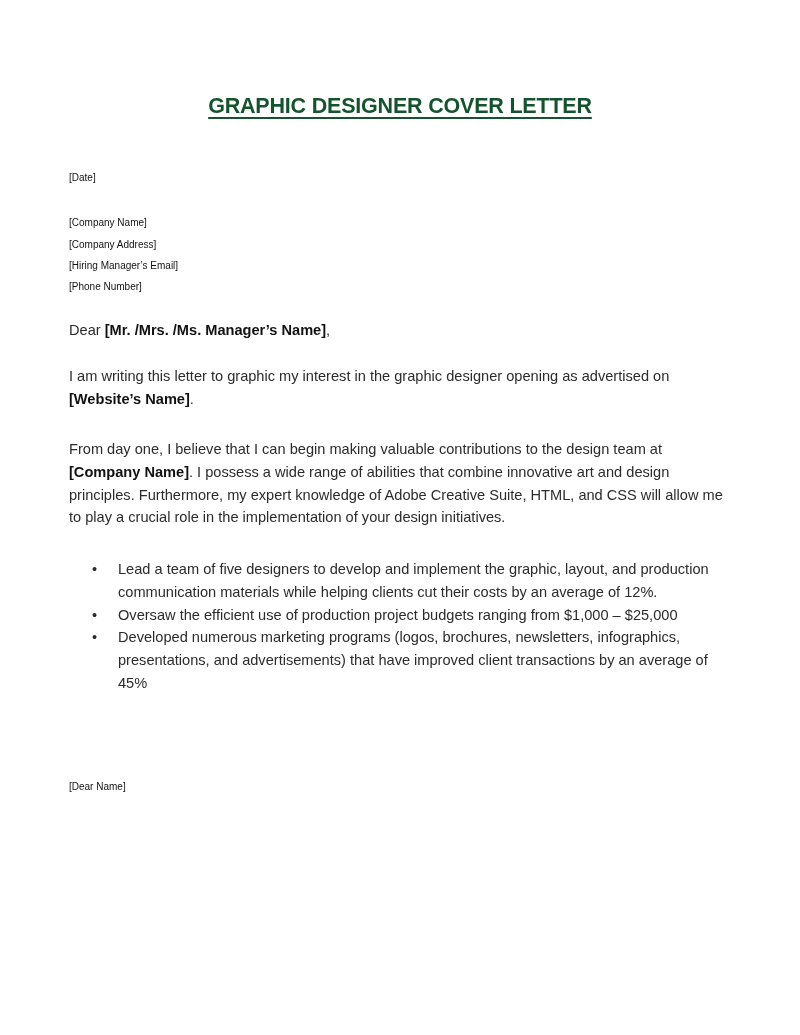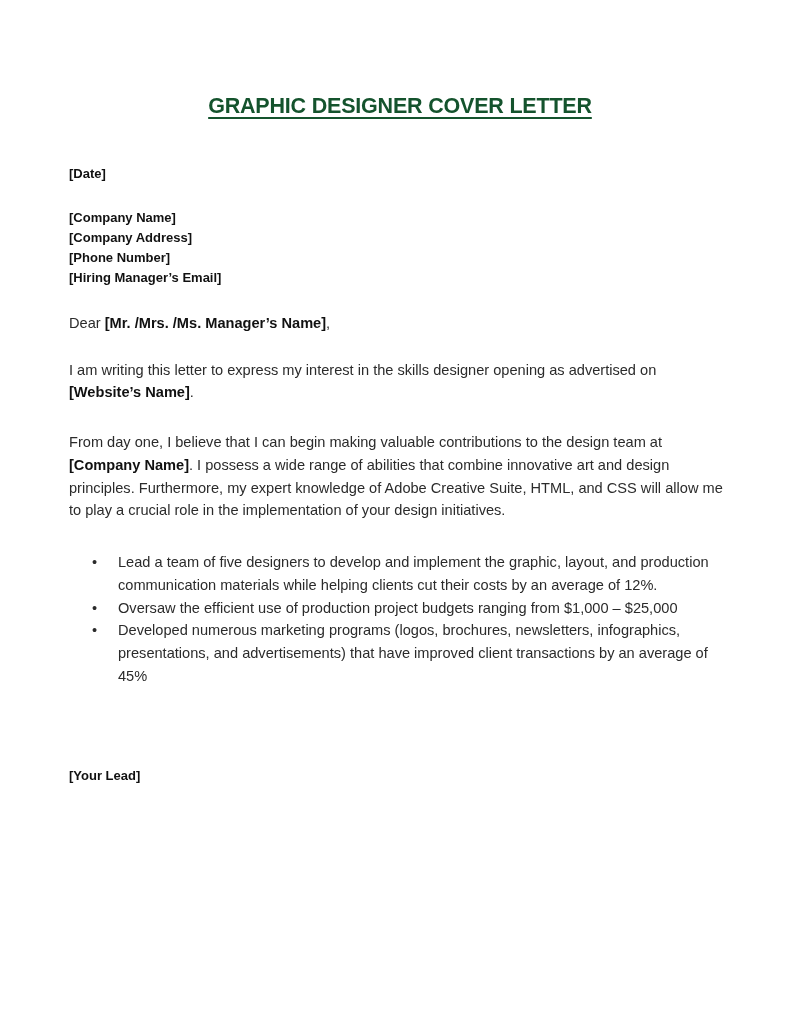--- a/index.html
+++ b/index.html
@@ -40,24 +40,25 @@
     margin: 0;
     padding-top: 94px;
     line-height: 1.15;
   }
   .doc-title span.t {
     text-decoration: underline;
     text-underline-offset: 4px;
     text-decoration-thickness: 2px;
   }
   .bold-line {
-    font-weight: bold;
+    font-weight: normal;
     color: #111111;
-    font-size: 13px;
+    font-size: 10px;
     line-height: 1.54;
+    margin-top: 6px;
   }
   b, .b {
     font-weight: bold;
     color: #111111;
     text-align: center;
   }
 
   .spacer-date { height: 45px; }
   .spacer-md { height: 24px; }
   .spacer-lg { height: 27px; }
@@ -101,30 +102,30 @@
     <h1 class="doc-title"><span class="t">GRAPHIC DESIGNER COVER LETTER</span></h1>
 
     <div class="spacer-date"></div>
 
     <div class="bold-line">[Date]</div>
 
     <div class="spacer-md"></div>
 
     <div class="bold-line">[Company Name]</div>
     <div class="bold-line">[Company Address]</div>
+    <div class="bold-line">[Hiring Manager’s Email]</div>
     <div class="bold-line">[Phone Number]</div>
-    <div class="bold-line">[Hiring Manager’s Email]</div>
 
     <div class="spacer-md"></div>
 
     <p class="para"><span>Dear </span><span class="b">[Mr. /Mrs. /Ms. Manager’s Name]</span><span>,</span></p>
 
     <div class="spacer-md"></div>
 
-    <p class="para"><span>I am writing this letter to express my interest in the skills designer opening as advertised on </span><span class="b">[Website’s Name]</span><span>.</span></p>
+    <p class="para"><span>I am writing this letter to graphic my interest in the graphic designer opening as advertised on </span><span class="b">[Website’s Name]</span><span>.</span></p>
 
     <div class="spacer-lg"></div>
 
     <p class="para"><span>From day one, I believe that I can begin making valuable contributions to the design team at </span><span class="b">[Company Name]</span><span>. I possess a wide range of abilities that combine innovative art and design principles. Furthermore, my expert knowledge of Adobe Creative Suite, HTML, and CSS will allow me to play a crucial role in the implementation of your design initiatives.</span></p>
 
     <div class="spacer-lg"></div>
 
 
     <ul class="highlights">
       <li><span class="dot">•</span><span>Lead a team of five designers to develop and implement the graphic, layout, and production communication materials while helping clients cut their costs by an average of 12%.</span></li>
@@ -133,16 +134,16 @@
     </ul>
 
     <div class="spacer-lg"></div>
 
 
     <div class="spacer-lg"></div>
 
 
     <div class="spacer-md"></div>
 
-    <div class="bold-line">[Your Lead]</div>
+    <div class="bold-line">[Dear Name]</div>
 
   </div>
 </div>
 
 </body></html>

